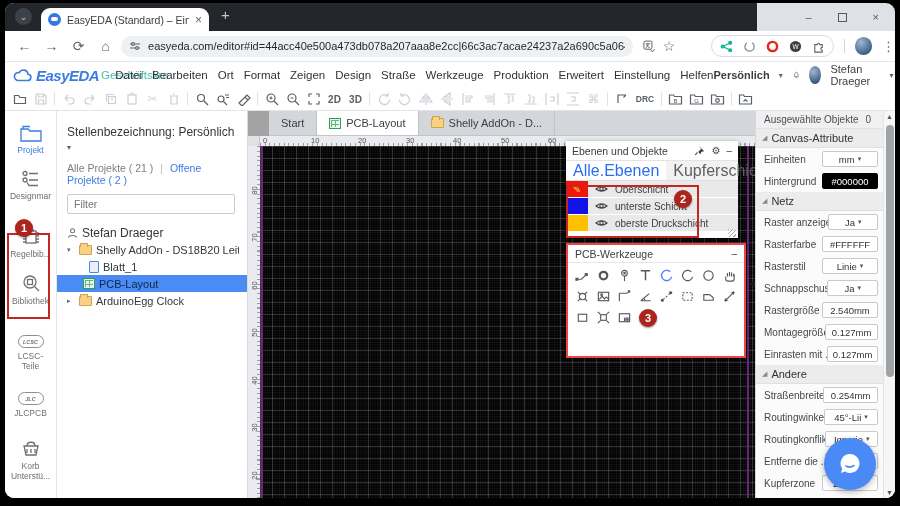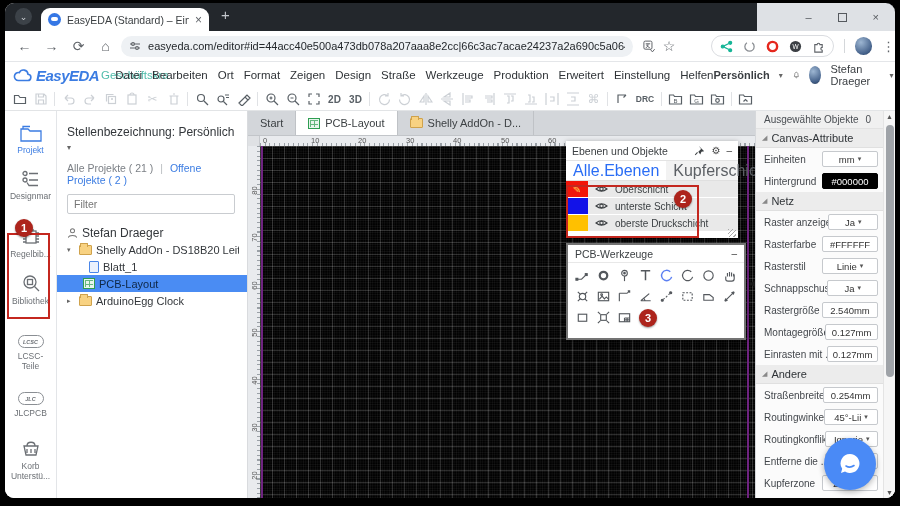--- a/index.html
+++ b/index.html
@@ -74,21 +74,21 @@
   .trow{display:flex;align-items:center;height:17px;gap:4px;white-space:nowrap;overflow:hidden;}
   .trow .tri{font-size:7px;color:#666;width:8px;flex:none;}
   .fold{width:13px;height:10px;background:#f8d282;border:1px solid #cfa24c;border-radius:1px;position:relative;flex:none;}
   .fold:before{content:"";position:absolute;left:0;top:-3px;width:6px;height:3px;background:#f8d282;border:1px solid #cfa24c;border-bottom:none;border-radius:1px 1px 0 0;}
   .doc{width:10px;height:12px;border:1.2px solid #4a86e8;border-radius:1px;flex:none;background:#eaf1fd;}
   .pcbic{width:12px;height:11px;border:1.2px solid #2f9e52;background:#e7f5ec;flex:none;position:relative;}
   .pcbic:after{content:"";position:absolute;inset:1px;background:linear-gradient(#2f9e52 1px,transparent 1px),linear-gradient(90deg,#2f9e52 1px,transparent 1px);background-size:4px 4px;opacity:.7;}
   .trow.sel{background:#4a8cf3;color:#0e2746;width:calc(100% + 18px);margin-left:-10px;padding-left:10px;}
 
   
-  .editor{flex:1;position:relative;background:#a3a3a3;overflow:hidden;}
+  .editor{flex:1;position:relative;background:#a3a3a3;overflow:hidden;padding-left:21px;}
   .etabs{height:25px;display:flex;align-items:stretch;background:#d3d6da;border-bottom:1px solid #c2c5c9;}
   .etab{display:flex;align-items:center;gap:5px;padding:0 12px;font-size:11px;color:#3c4043;border-right:1px solid #bfc2c6;}
   .etab.active{background:#fff;}
   .hruler{position:absolute;left:12px;top:25px;right:0;height:10px;background:#e9ebee;background-image:repeating-linear-gradient(90deg,#9aa0a6 0 1px,transparent 1px 4.75px);background-size:100% 3px;background-position:0 100%;background-repeat:no-repeat;}
   .hruler span{position:absolute;top:0;font-size:7.5px;color:#555;}
   .rcorner{position:absolute;left:0;top:25px;width:12px;height:10px;background:#dfe1e4;border-right:1px solid #c6c9cd;}
   .vruler{position:absolute;left:0;top:35px;width:12px;bottom:0;background:#e9ebee;background-image:repeating-linear-gradient(#9aa0a6 0 1px,transparent 1px 4.75px);background-size:3px 100%;background-position:100% 0;background-repeat:no-repeat;}
   .vruler span{position:absolute;left:0px;font-size:7.5px;color:#555;transform:rotate(-90deg);transform-origin:center;width:12px;text-align:center;}
   .canvas{position:absolute;left:12px;top:35px;right:0;bottom:0;background:#010101;background-image:
      linear-gradient(rgba(255,255,255,.16) 1px,transparent 1px),
@@ -109,21 +109,21 @@
   .lp-tabs{height:20px;display:flex;background:#f2f2f2;border-bottom:1px solid #e0e0e0;}
   .lp-tab{font-size:16px;color:#5b5f64;padding:0 7px;display:flex;align-items:center;white-space:nowrap;}
   .lp-tab.active{background:#fff;color:#2a6df5;}
   .lp-rows{position:relative;}
   .lrow{height:16px;display:flex;align-items:center;background:#e9e9e9;margin-bottom:1px;gap:7px;}
   .swatch{width:22px;height:16px;flex:none;display:flex;align-items:center;justify-content:center;font-size:10px;color:#ffd84d;}
   .lrow .nm{font-size:10px;color:#3c4043;}
   .eye svg{stroke:#3c4043;fill:none;stroke-width:1.1;}
   .resize{position:absolute;right:2px;bottom:1px;width:8px;height:8px;background:repeating-linear-gradient(135deg,#aaa 0 1px,transparent 1px 3px);}
 
-  .toolsp{left:318px;top:132px;width:180px;height:97px;border:2px solid #737373;}
+  .toolsp{left:318px;top:132px;width:180px;height:115px;border:2px solid #ef4444;}
   .tp-head{height:18px;display:flex;align-items:center;padding:0 7px;border-bottom:1px solid #e8e8e8;}
   .tp-title{font-size:10.5px;color:#3c4043;flex:1;}
   .tp-grid{display:flex;flex-wrap:wrap;padding:2px 4px;}
   .tool{width:21px;height:21px;display:flex;align-items:center;justify-content:center;}
   .tool svg{stroke:#54585d;fill:none;stroke-width:1.2;}
   .tool.blue svg{stroke:#5b7ff2;}
 
   
   .ann-rect{position:absolute;border:2px solid #c4271f;z-index:25;pointer-events:none;}
   .ann-dot{position:absolute;width:18px;height:18px;border-radius:50%;background:#ad241c;color:#fff;font-size:11px;font-weight:bold;display:flex;align-items:center;justify-content:center;z-index:26;box-shadow:0 1px 2px rgba(0,0,0,.4);}

